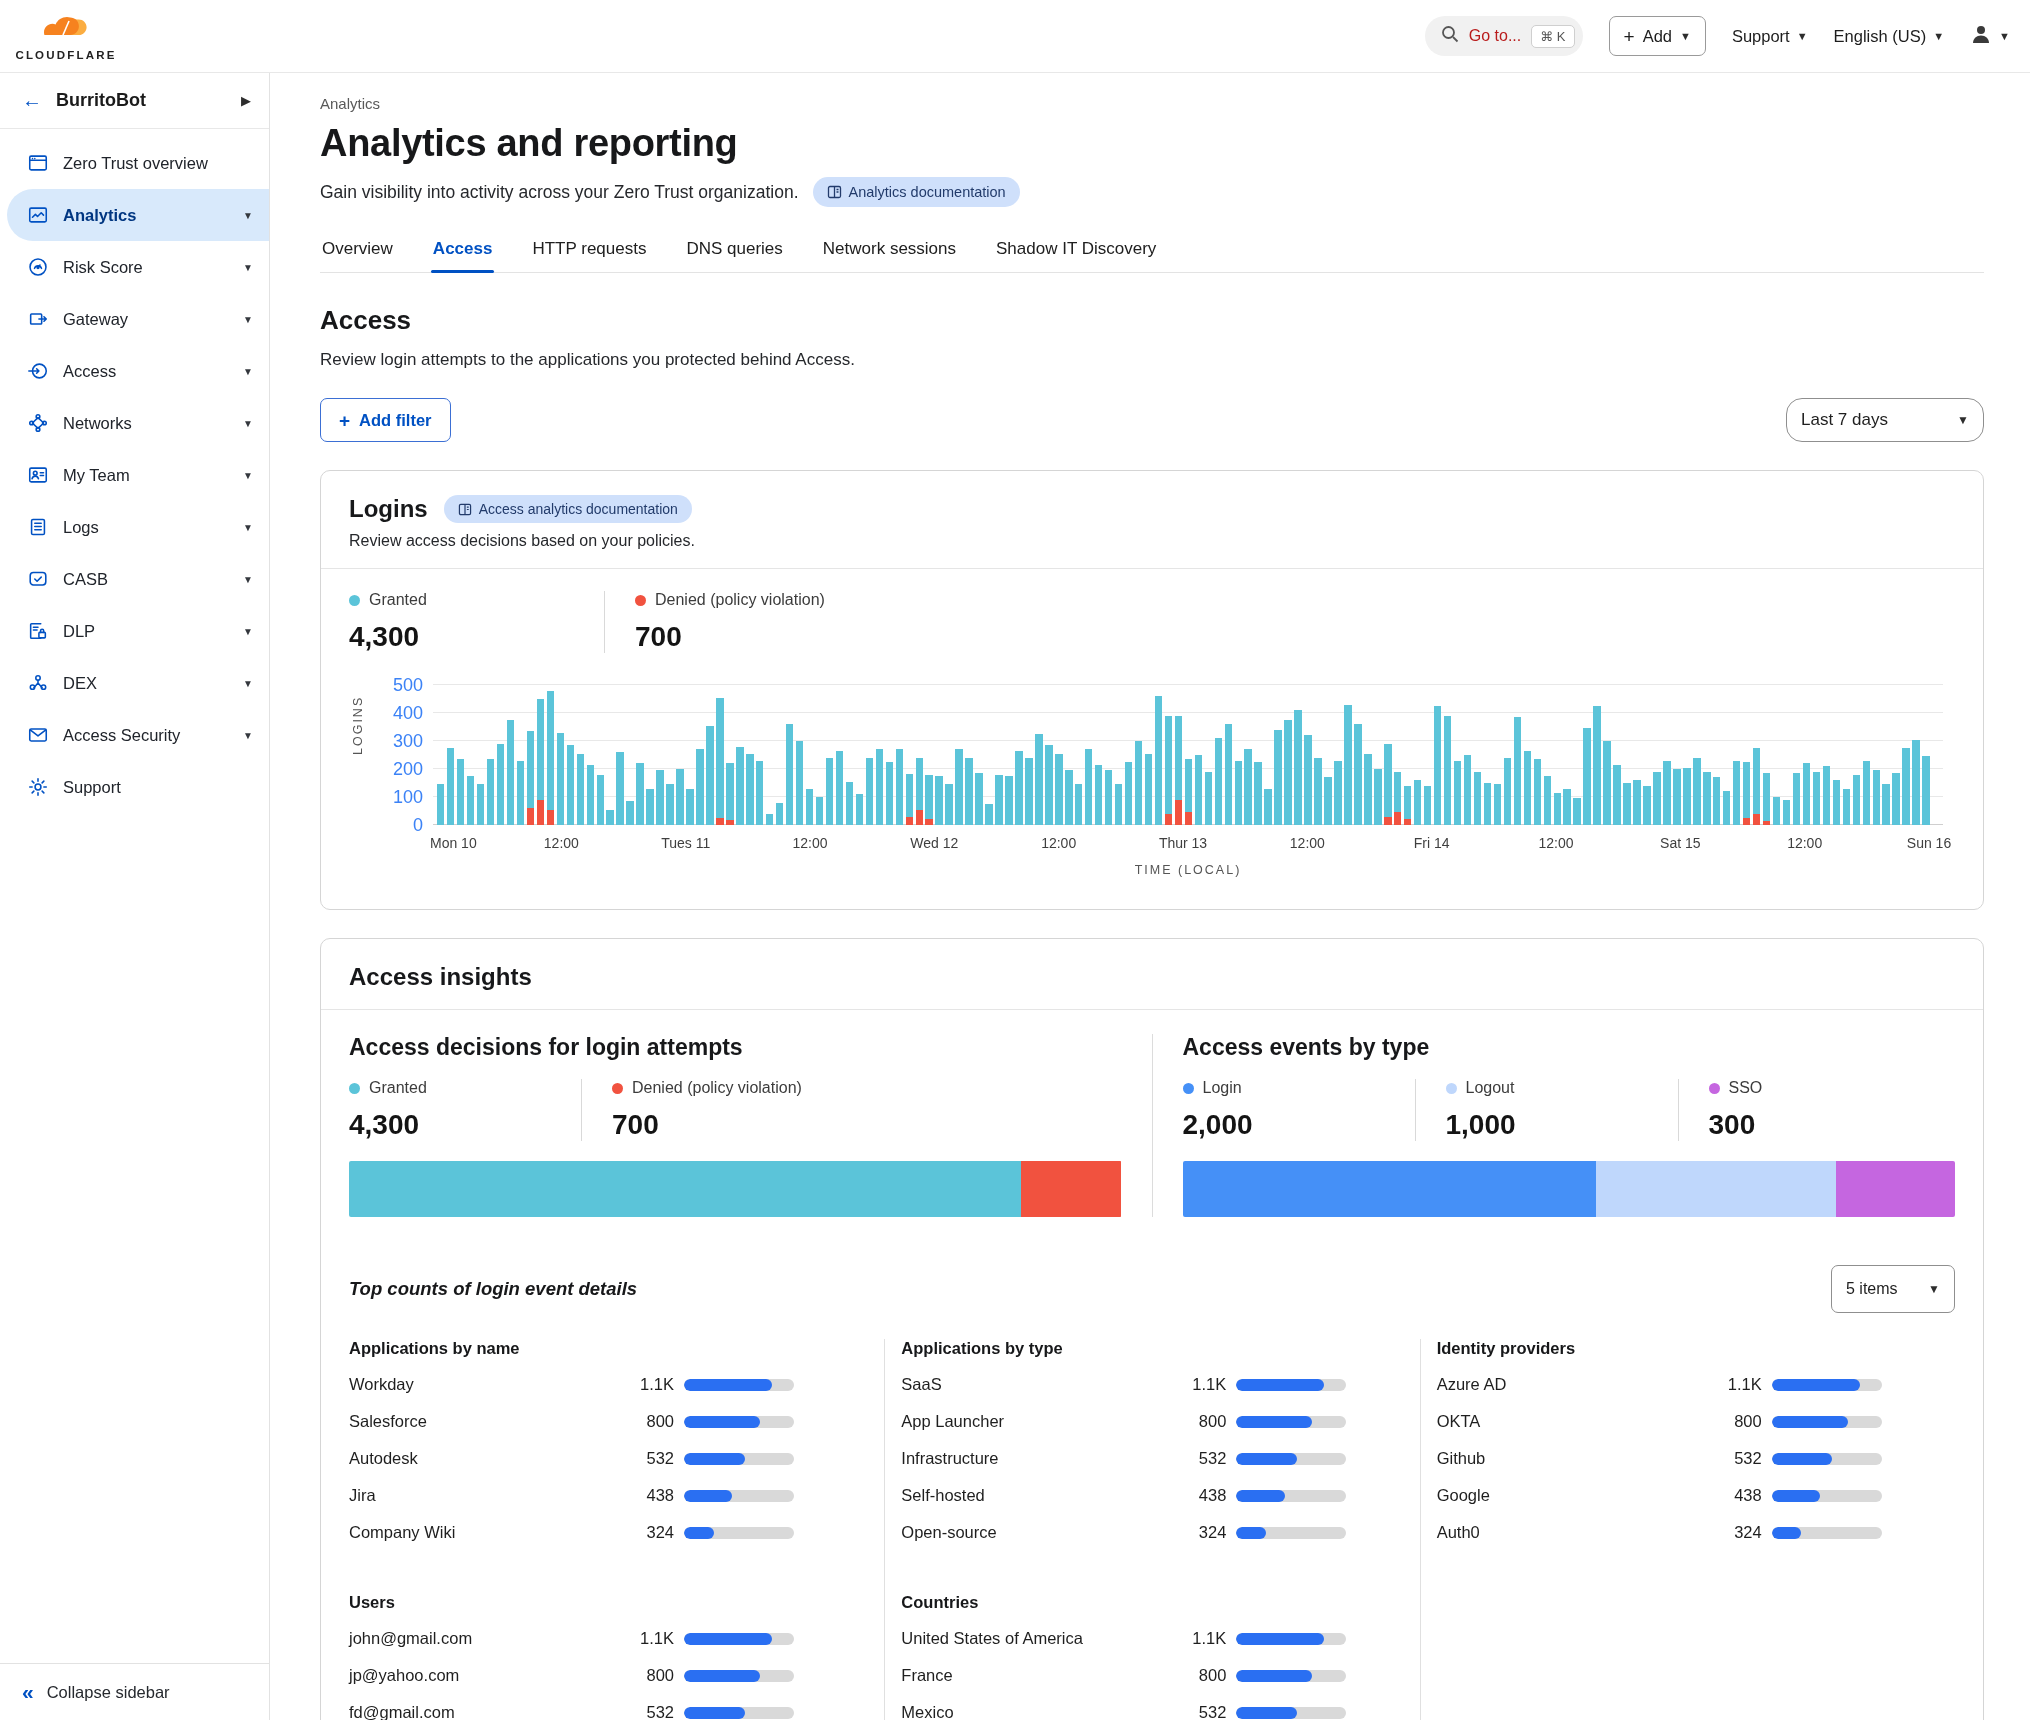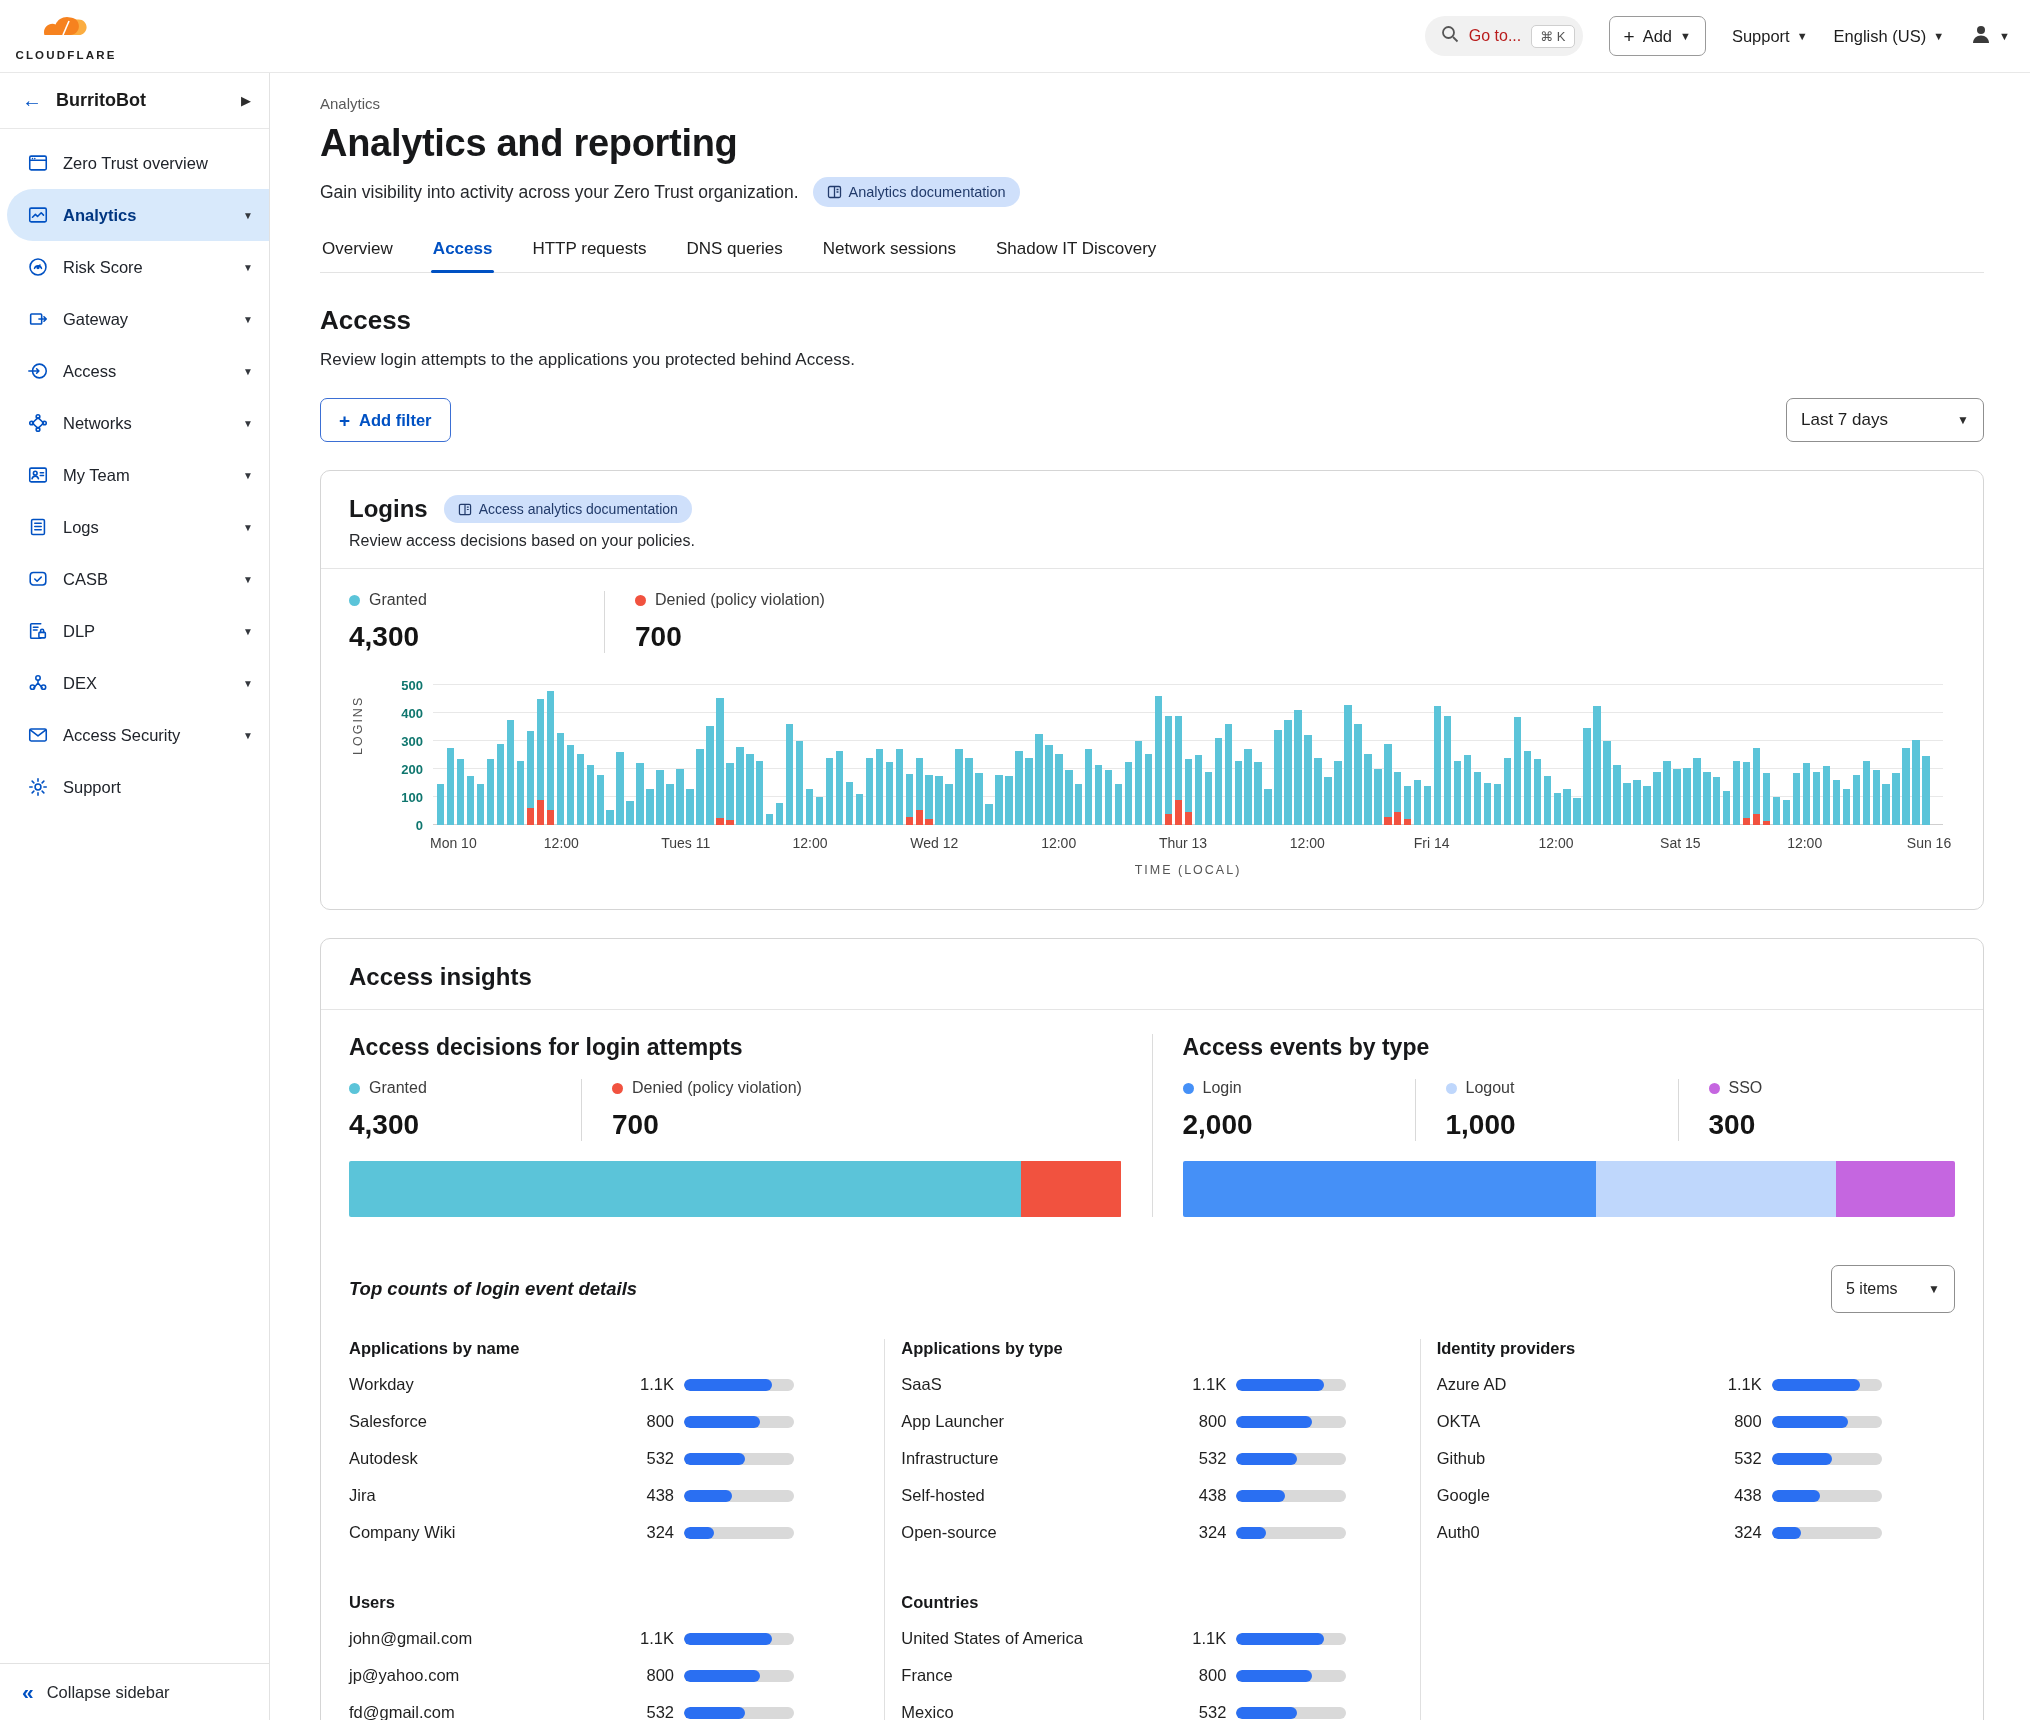--- a/index.html
+++ b/index.html
@@ -47,21 +47,21 @@
   .tab { font-size:17px; color:#202020; padding:6px 2px 13px; cursor:pointer; position:relative; }
   .tab.active { color:#0051c3; font-weight:bold; }
   .tab.active::after { content:""; position:absolute; left:0; right:0; bottom:-1px; height:3px; background:#0051c3; border-radius:2px; }
 
   .section-title { font-size:26px; font-weight:bold; color:#17181a; margin-top:32px; }
   .section-desc { font-size:17px; color:#26282c; margin-top:14px; }
   .controls-row { display:flex; justify-content:space-between; align-items:center; margin-top:28px; }
   .add-filter { display:flex; align-items:center; gap:9px; border:1px solid #3b6fd4; color:#0051c3; background:#fff; border-radius:7px; height:44px; padding:0 18px; font-size:16.5px; font-weight:bold; cursor:pointer; }
   .select-box { display:flex; align-items:center; justify-content:space-between; border:1px solid #8f8f8f; border-radius:7px; height:44px; background:#fff; font-size:17px; color:#1f1f1f; padding:0 14px; cursor:pointer; }
   .select-box .sel-caret { font-size:12px; color:#2d2d2d; margin-left:18px; }
-  #time-range-select { width:198px; }
+  #time-range-select { width:198px;border-radius:16px; }
 
   
   .card { border:1px solid #d5d5d5; border-radius:10px; background:#fff; margin-top:28px; padding:24px 28px 26px; }
   .card-head { display:flex; align-items:center; gap:16px; }
   .card-title { font-size:24px; font-weight:bold; color:#17181a; }
   .doc-badge.sm { height:28px; font-size:14px; }
   .card-sub { font-size:16px; color:#26282c; margin-top:9px; }
   .hr-full { height:1px; background:#e5e5e5; margin:18px -28px 0; }
 
   .stats-row { display:flex; align-items:stretch; margin-top:22px; }
@@ -69,21 +69,21 @@
   .stat .leg { display:flex; align-items:center; gap:9px; font-size:16px; color:#3c3c3c; }
   .dot { width:11px; height:11px; border-radius:50%; flex:none; }
   .stat .val { font-size:28px; font-weight:bold; color:#141414; margin-top:12px; }
   .stat-divider { width:1px; background:#d9d9d9; margin-right:30px; }
 
   
   .chart-wrap { position:relative; margin-top:24px; height:206px; }
   .plot { position:absolute; left:84px; right:12px; top:8px; height:140px; }
   .gridline { position:absolute; left:0; right:0; height:1px; background:#e8e8e8; }
   .gridline.zero { background:#cfcfcf; }
-  .ylab { position:absolute; right:calc(100% - 74px); transform:translateY(-50%); font-size:13px; color:#0f766e;font-weight:bold; }
+  .ylab { position:absolute; right:calc(100% - 74px); transform:translateY(-50%); font-size:18px; color:#3b82f6; }
   .y-axis-title { position:absolute; left:2px; top:78px; transform:rotate(-90deg); transform-origin:left top; font-size:12.5px; letter-spacing:2px; color:#555; }
   .bars { position:absolute; left:4px; right:14px; bottom:0; top:0; display:flex; align-items:flex-end; gap:2.5px; }
   .bar { flex:1; display:flex; flex-direction:column; justify-content:flex-end; }
   .seg { width:100%; }
   .xticks { position:absolute; left:88px; right:26px; top:158px; height:20px; }
   .xtick { position:absolute; transform:translateX(-50%); font-size:14px; color:#3f3f3f; white-space:nowrap; }
   .x-axis-title { position:absolute; left:84px; right:12px; top:186px; text-align:center; font-size:12.5px; letter-spacing:2px; color:#555; }
 
   
   .ins-title { font-size:24px; font-weight:bold; color:#17181a; }

